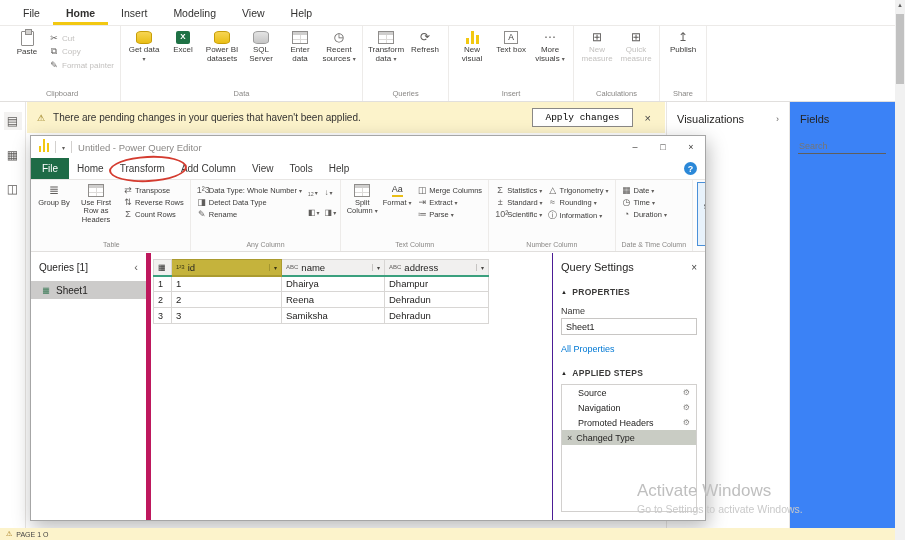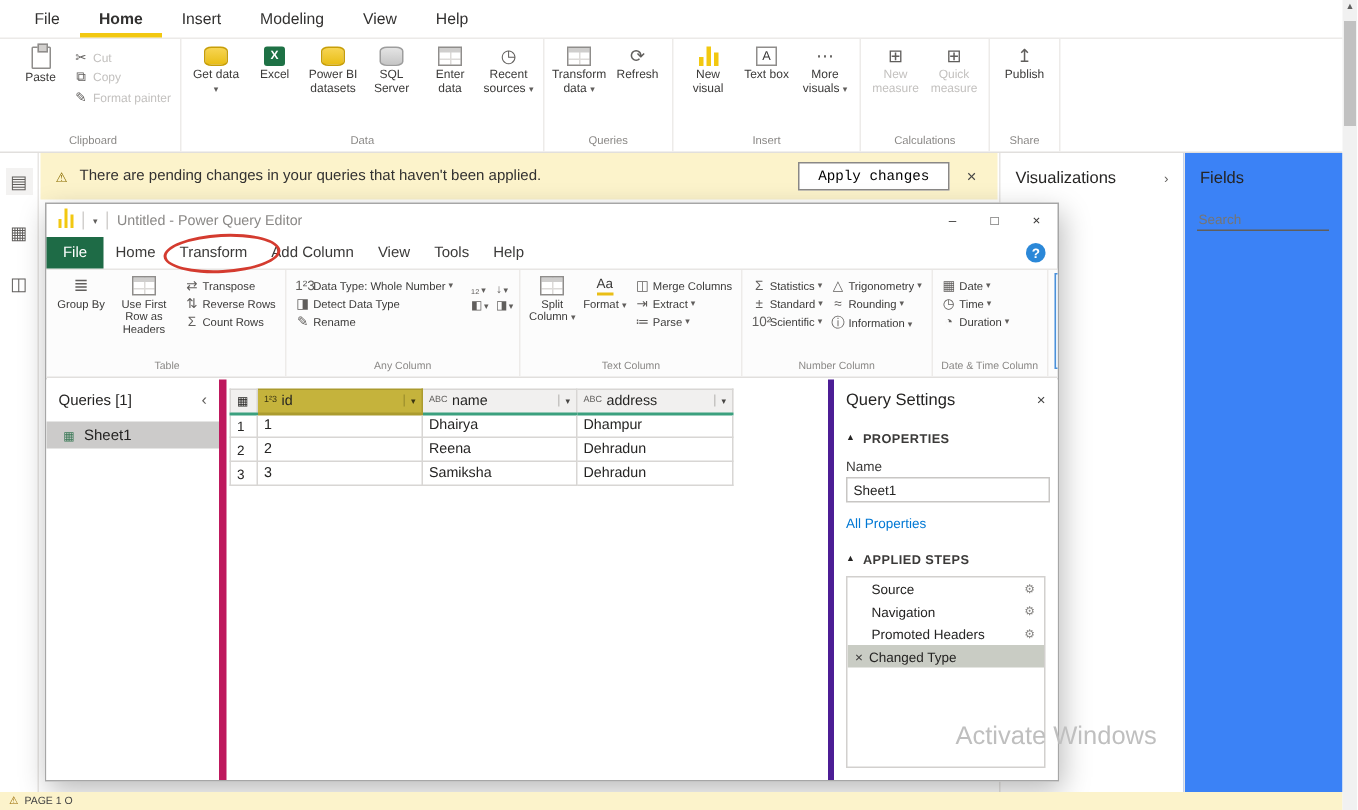--- a/index.html
+++ b/index.html
@@ -82,21 +82,21 @@
   .pq-menu-item{display:flex;align-items:center;padding:0 8px;font-size:10px;color:#3b3a39}
   .pq-help{margin-left:auto;margin-right:8px;align-self:center;width:13px;height:13px;border-radius:50%;background:#2B88D8;color:#fff;font-size:9px;font-weight:bold;display:grid;place-items:center}
   .red-circle{position:absolute;left:78px;top:-2px;width:78px;height:26px;border:2px solid #D43B2F;border-radius:50%;transform:rotate(-3deg);pointer-events:none;z-index:6}
 
   .pq-ribbon{height:72px;display:flex;background:#fcfcfc;border-bottom:1px solid #e1dfdd;padding-left:2px;overflow:hidden}
   .pq-ribbon .bigbtn{width:34px;font-size:7.5px;padding:3px 1px 1px;gap:2px}
   .pq-ribbon .bigbtn.wide{width:48px}
   .pq-ribbon .smallitem{font-size:7.5px;gap:2px}
   .pq-ribbon .smallcol{gap:2px;padding-top:4px}
   .pq-ribbon .rlabel{font-size:7px}
-  .minitools{display:grid;grid-template-columns:auto auto;gap:2px 5px;padding-top:7px;margin-left:9px;align-content:start}
+  .minitools{display:grid;grid-template-columns:auto auto;gap:11px 5px;padding-top:7px;margin-left:3px;align-content:start}
   .minitool{display:flex;align-items:center;gap:1px;font-size:8px;color:#605e5c}
   .structured-btn{border:1px solid #4A90D9;background:#E8F2FB;display:flex;flex-direction:column;align-items:center;gap:2px;padding:5px 2px 1px;font-size:7.5px;line-height:1.12;width:48px;text-align:center;margin:1px 0}
 
   .pq-content{position:absolute;top:117px;left:0;right:0;bottom:0;background:#fff}
   .queries-panel{position:absolute;left:0;top:0;width:120px;bottom:0;border-right:5px solid #be185d;background:#fff}
   .qp-header{display:flex;align-items:center;padding:8px 8px 0;font-size:10px;color:#252423}
   .qp-collapse{margin-left:auto;color:#605e5c;font-size:11px}
   .qp-item{display:flex;align-items:center;gap:5px;height:18px;padding:0 10px;font-size:10px;background:#cccbca;margin-top:8px}
   .qp-item .gl{font-size:8px;color:#3b7a57}
 
@@ -106,21 +106,21 @@
   .grid th{background:#f1f0ef;border-bottom:2px solid #3BA07E}
   .corner{width:18px;text-align:center;color:#605e5c;font-size:8px}
   .numcell{color:#605e5c;font-size:9px;text-align:center}
   .hcell{display:flex;align-items:center;gap:3px}
   .ticon{font-size:6px;color:#605e5c}
   .filter{margin-left:auto;padding-left:4px;border-left:1px solid #c6c4c2;font-size:6px;color:#484644}
   .th-sel{background:#C5B33C !important;border-color:#ab9b2f !important}
   .th-sel .ticon,.th-sel .filter{color:#3a3512;border-left-color:#a3952f}
   .tdr{text-align:right}
 
-  .settings-panel{position:absolute;right:0;top:0;width:153px;bottom:0;border-left:4px solid #4c1d95;background:#fff}
+  .settings-panel{position:absolute;right:0;top:0;width:153px;bottom:0;border-left:1px solid #4c1d95;background:#fff}
   .sp-title-row{display:flex;align-items:center;padding:8px 8px 0}
   .sp-title{font-size:11px;color:#252423}
   .sp-close{margin-left:auto;color:#444;font-size:10px;background:none;border:0;font-family:inherit}
   .sp-section{display:flex;align-items:center;gap:5px;padding:0 8px;margin-top:14px;font-size:8.5px;font-weight:bold;color:#3b3a39;letter-spacing:.3px}
   .tri{font-size:6px;color:#252423}
   .sp-name-label{padding:9px 8px 2px;font-size:9px;color:#3b3a39}
   .name-input{display:block;margin:0 8px;width:136px;height:17px;border:1px solid #c8c6c4;font-size:9px;padding:0 4px;font-family:inherit;color:#252423}
   .all-props{display:block;padding:9px 8px 0;color:#0078D4;font-size:9px;text-decoration:none}
   .steps-box{margin:6px 8px 5px;border:1px solid #d2d0ce;height:128px;background:#fff;overflow:hidden}
   .step{display:flex;align-items:center;height:15px;padding:0 6px 0 16px;font-size:9px;color:#252423}
@@ -599,20 +599,21 @@
             <span class="del">×</span>
             <span>Changed Type</span>
           </div>
         </div>
       </div>
     </div>
   </div>
 
   <div class="watermark">
     <div class="wm1">Activate Windows</div>
+    <div class="wm2">Go to Settings to activate Windows.</div>
   </div>
 
   <div class="bottom-bar">
     <span class="bb-icon">⚠</span>
     <span>PAGE 1 O</span>
   </div>
 
   <div class="scrollbar">
     <span class="scroll-arrow">▲</span>
     <span class="scroll-thumb"></span>

